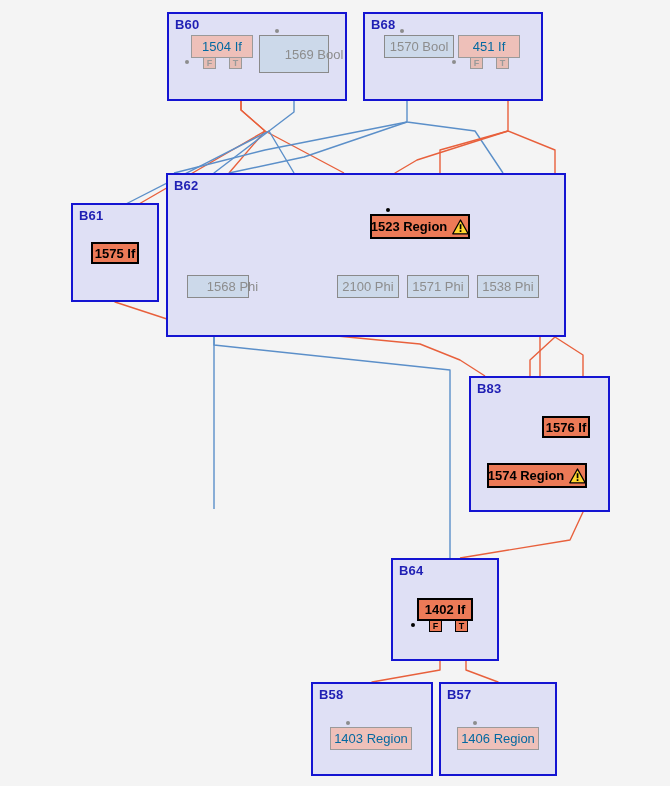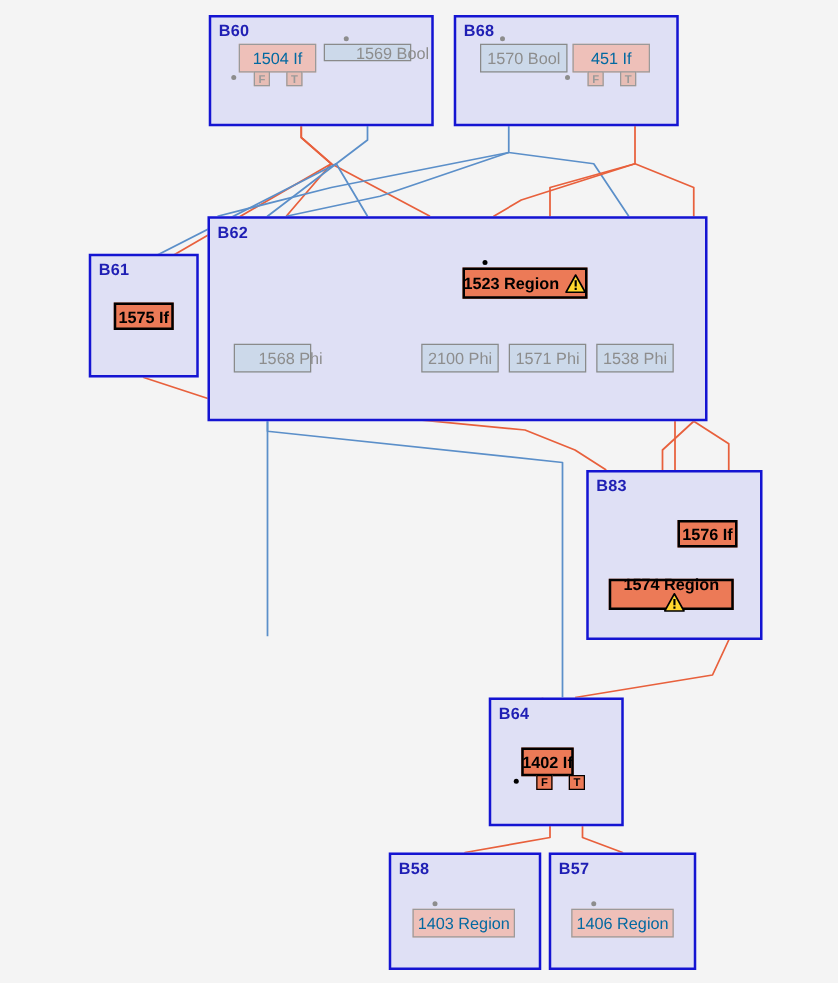--- a/index.html
+++ b/index.html
@@ -181,21 +181,21 @@
         <div class="block-label">B57</div>
       </div>
     </div>
   <div id="nodes-layer">
       <div class="node dim-ctrl" style="left: 191px; top: 35px; width: 62px; height: 23px;">
         <span class="node-text">1504 If</span>
       </div>
       <div class="dot grey" style="left: 185px; top: 60px;"></div>
       <div class="port dim" style="left: 203px; top: 57px;">F</div>
       <div class="port dim" style="left: 229px; top: 57px;">T</div>
-      <div class="node dim-data" style="left: 259px; top: 35px; width: 70px; height: 14px; padding-left: 40px;">
+      <div class="node dim-data" style="left: 259px; top: 35px; width: 70px; height: 38px; padding-left: 40px;">
         <span class="node-text">1569 Bool</span>
       </div>
       <div class="dot grey" style="left: 275px; top: 29px;"></div>
       <div class="node dim-data" style="left: 384px; top: 35px; width: 70px; height: 23px;">
         <span class="node-text">1570 Bool</span>
       </div>
       <div class="dot grey" style="left: 400px; top: 29px;"></div>
       <div class="node dim-ctrl" style="left: 458px; top: 35px; width: 62px; height: 23px;">
         <span class="node-text">451 If</span>
       </div>
@@ -224,31 +224,31 @@
       </div>
       <div class="node dim-data" style="left: 407px; top: 275px; width: 62px; height: 23px;">
         <span class="node-text">1571 Phi</span>
       </div>
       <div class="node dim-data" style="left: 477px; top: 275px; width: 62px; height: 23px;">
         <span class="node-text">1538 Phi</span>
       </div>
       <div class="node active" style="left: 542px; top: 416px; width: 48px; height: 22px;">
         <span class="node-text">1576 If</span>
       </div>
-      <div class="node active" style="left: 487px; top: 463px; width: 100px; height: 25px; flex-direction: column;">
+      <div class="node active" style="left: 487px; top: 463px; width: 100px; height: 25px;">
         <span class="node-text">1574 Region</span>
         <span class="warn">
           <svg width="17" height="16" viewBox="0 0 17 16">
             <path d="M8.5 1 L16.2 14.8 L0.8 14.8 Z" fill="#ffd62e" stroke="#000000" stroke-width="1.3" stroke-linejoin="round"></path>
             <rect x="7.7" y="5.2" width="1.7" height="5" fill="#000000"></rect>
             <rect x="7.7" y="11.2" width="1.7" height="1.8" fill="#000000"></rect>
           </svg>
         </span>
       </div>
-      <div class="node active" style="left: 417px; top: 598px; width: 42px; height: 23px;">
+      <div class="node active" style="left: 417px; top: 598px; width: 56px; height: 23px;">
         <span class="node-text">1402 If</span>
       </div>
       <div class="dot black" style="left: 411px; top: 623px;"></div>
       <div class="port active" style="left: 429px; top: 620px;">F</div>
       <div class="port active" style="left: 455px; top: 620px;">T</div>
       <div class="node dim-ctrl" style="left: 330px; top: 727px; width: 82px; height: 23px;">
         <span class="node-text">1403 Region</span>
       </div>
       <div class="dot grey" style="left: 346px; top: 721px;"></div>
       <div class="node dim-ctrl" style="left: 457px; top: 727px; width: 82px; height: 23px;">

